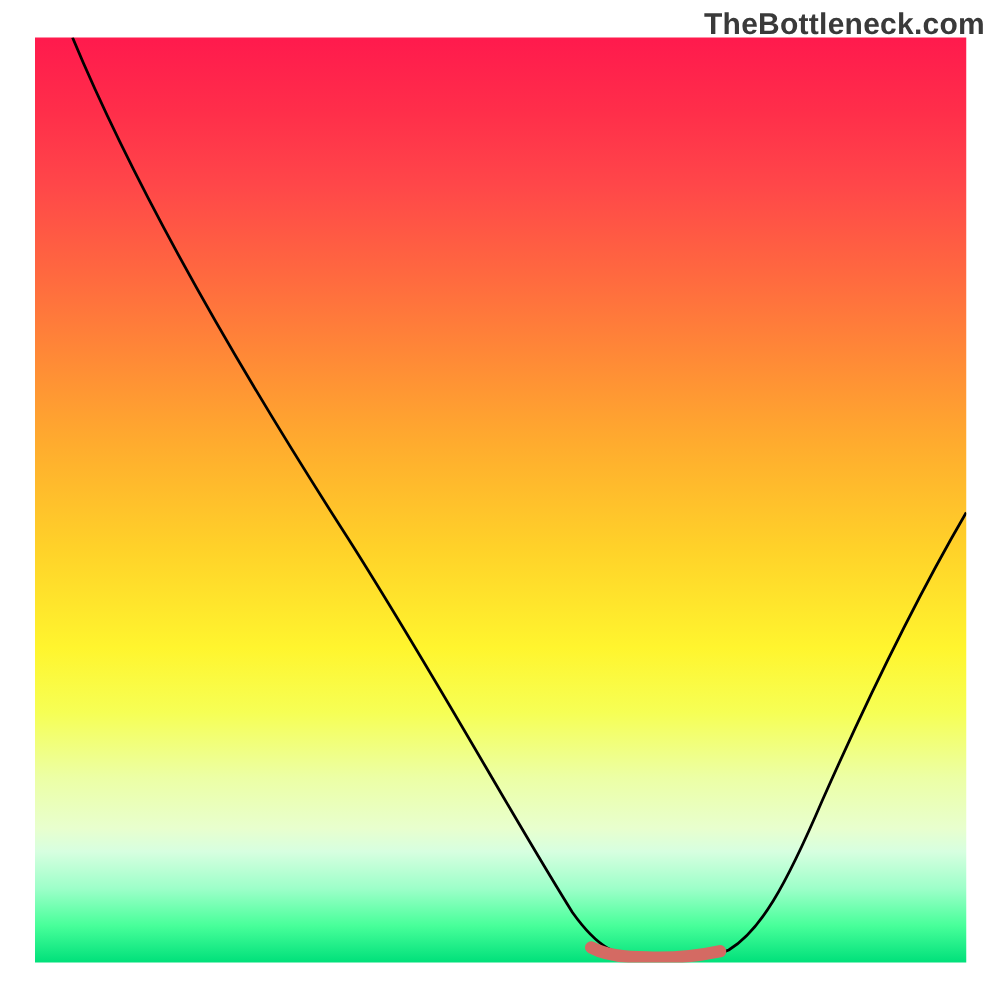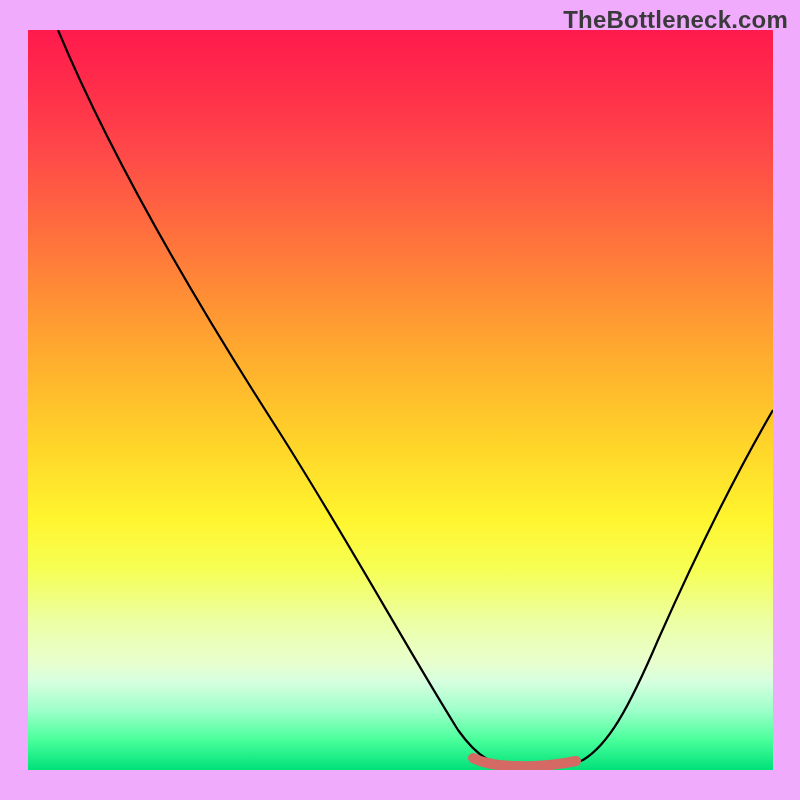--- a/index.html
+++ b/index.html
@@ -8,21 +8,21 @@
     width: 800px;
     height: 800px;
     background: #000;
     overflow: hidden;
     font-family: Arial, Helvetica, sans-serif;
   }
   .frame {
     position: relative;
     width: 800px;
     height: 800px;
-    background: #f0abfc;
+    background: #ffffff;
   }
   .plot {
     position: absolute;
     left: 28px;
     top: 30px;
     width: 745px;
     height: 740px;
     background: linear-gradient(to bottom,
       #ff1a4d 0%,
       #ff2e4a 8%,

